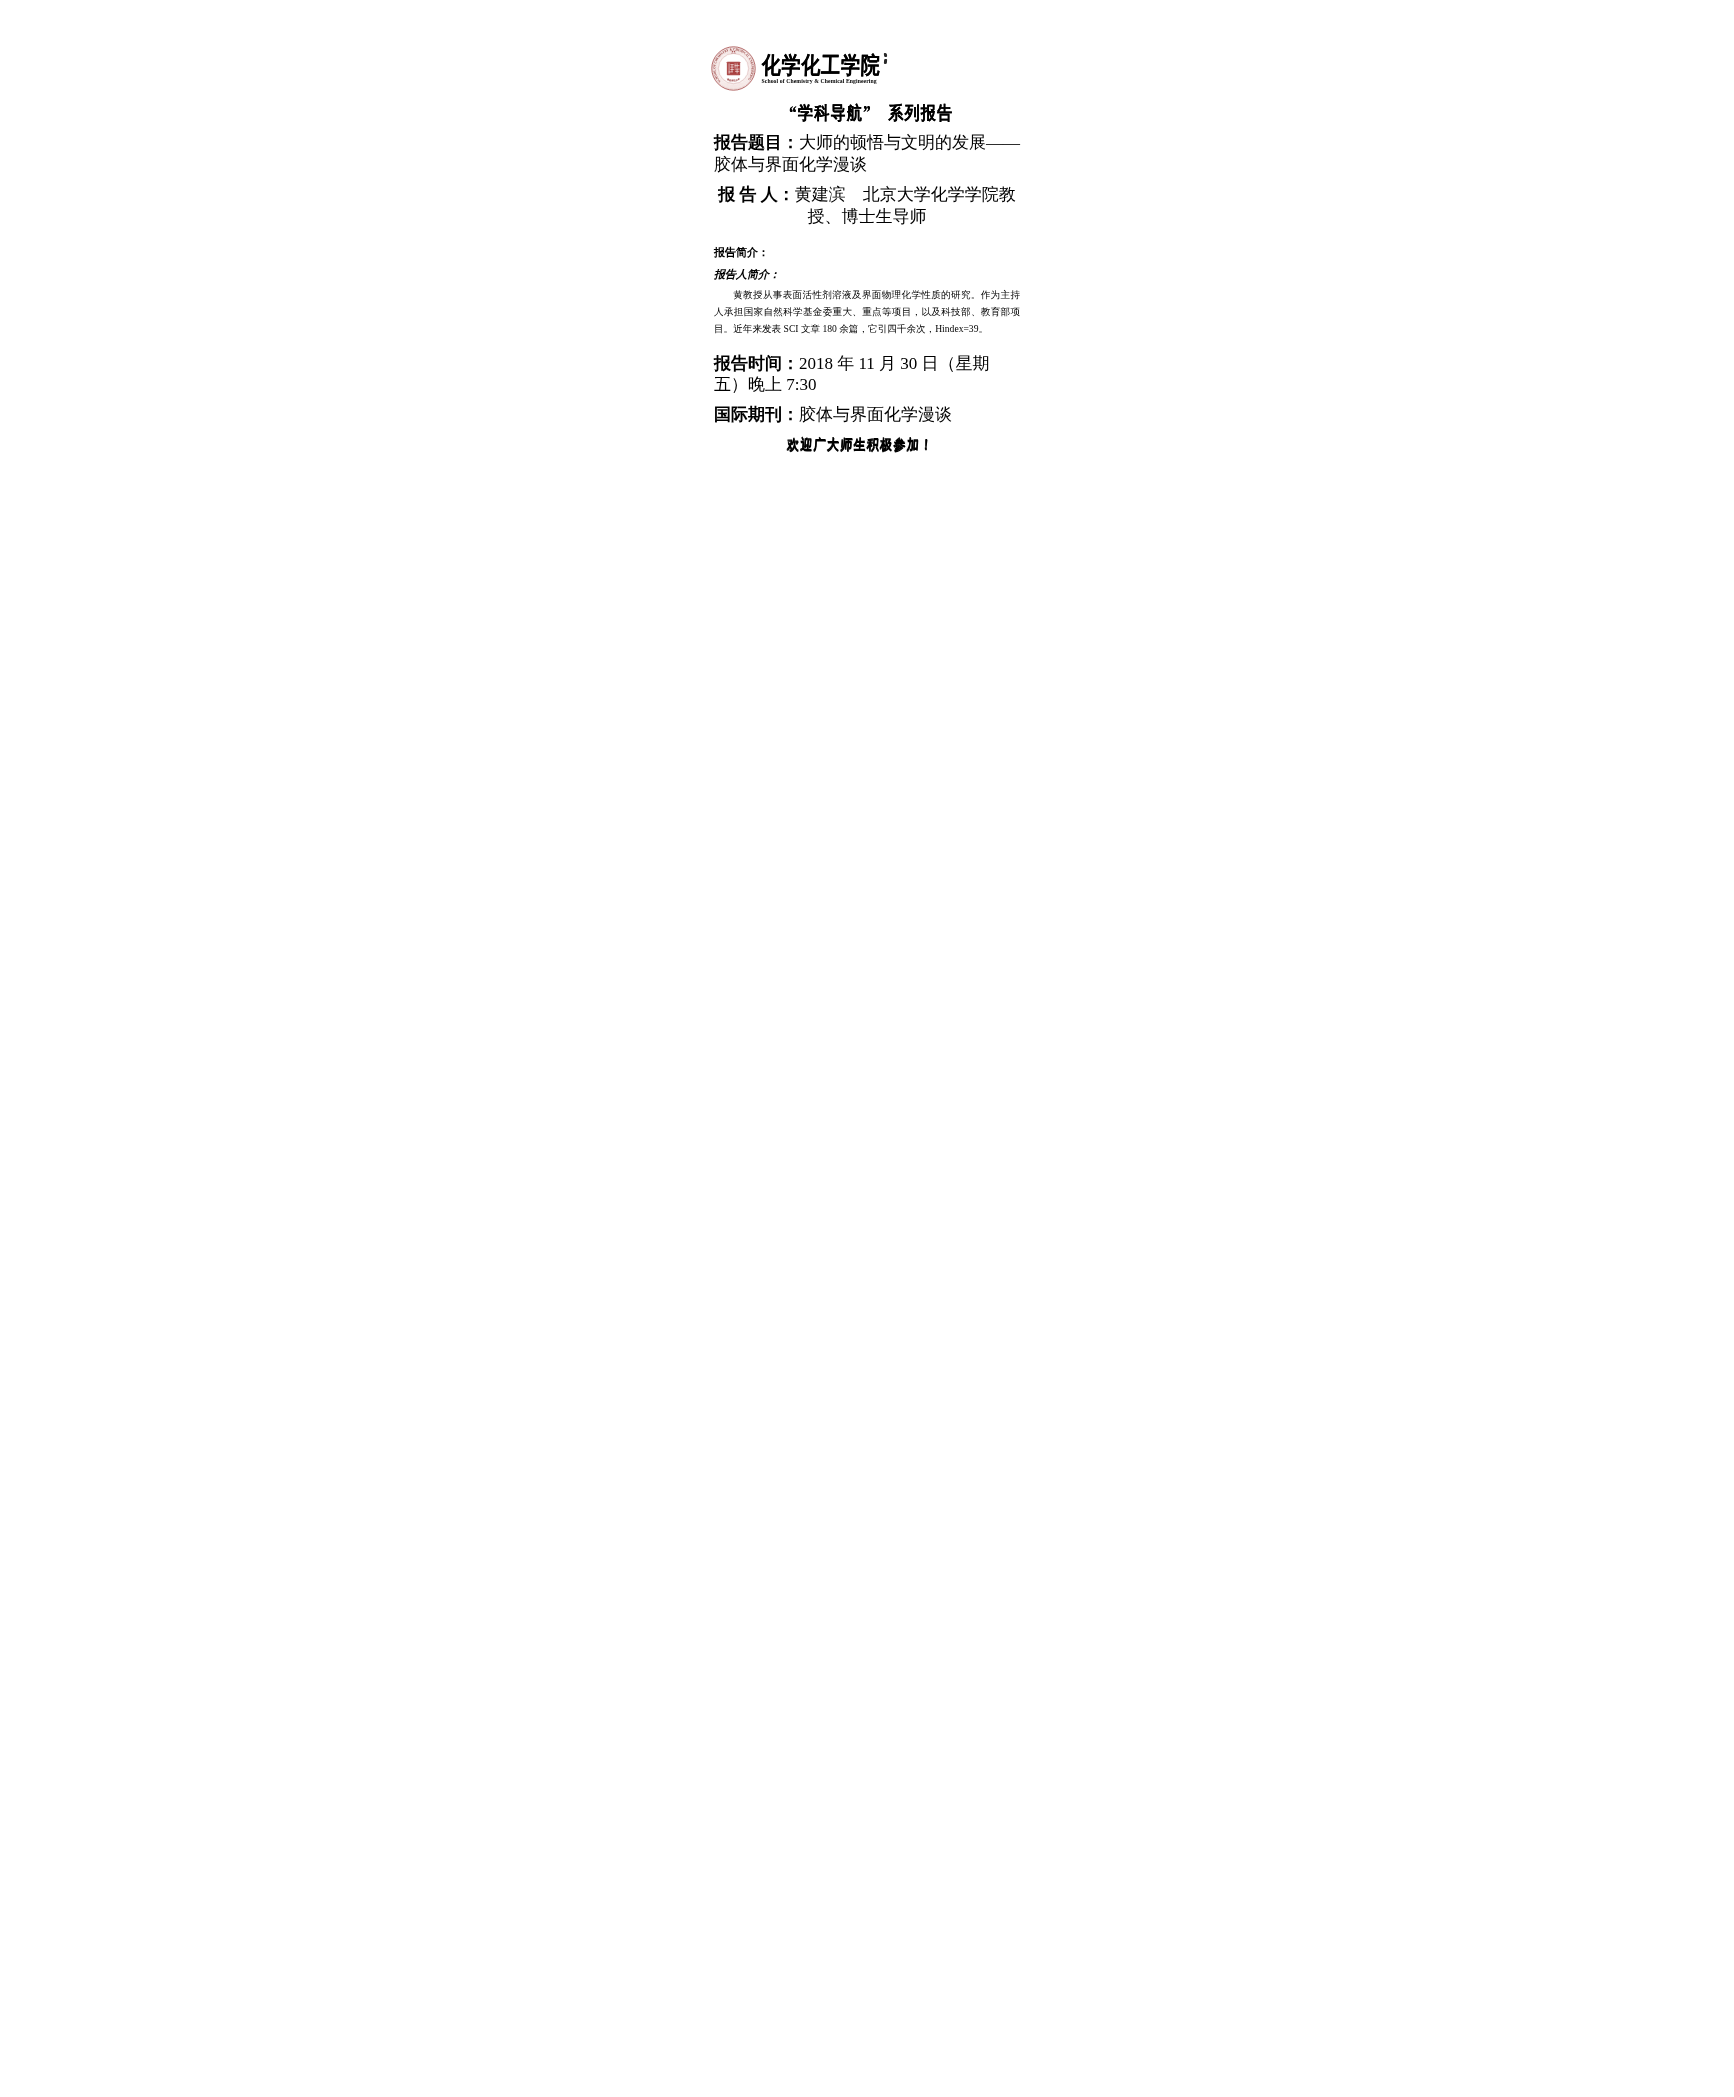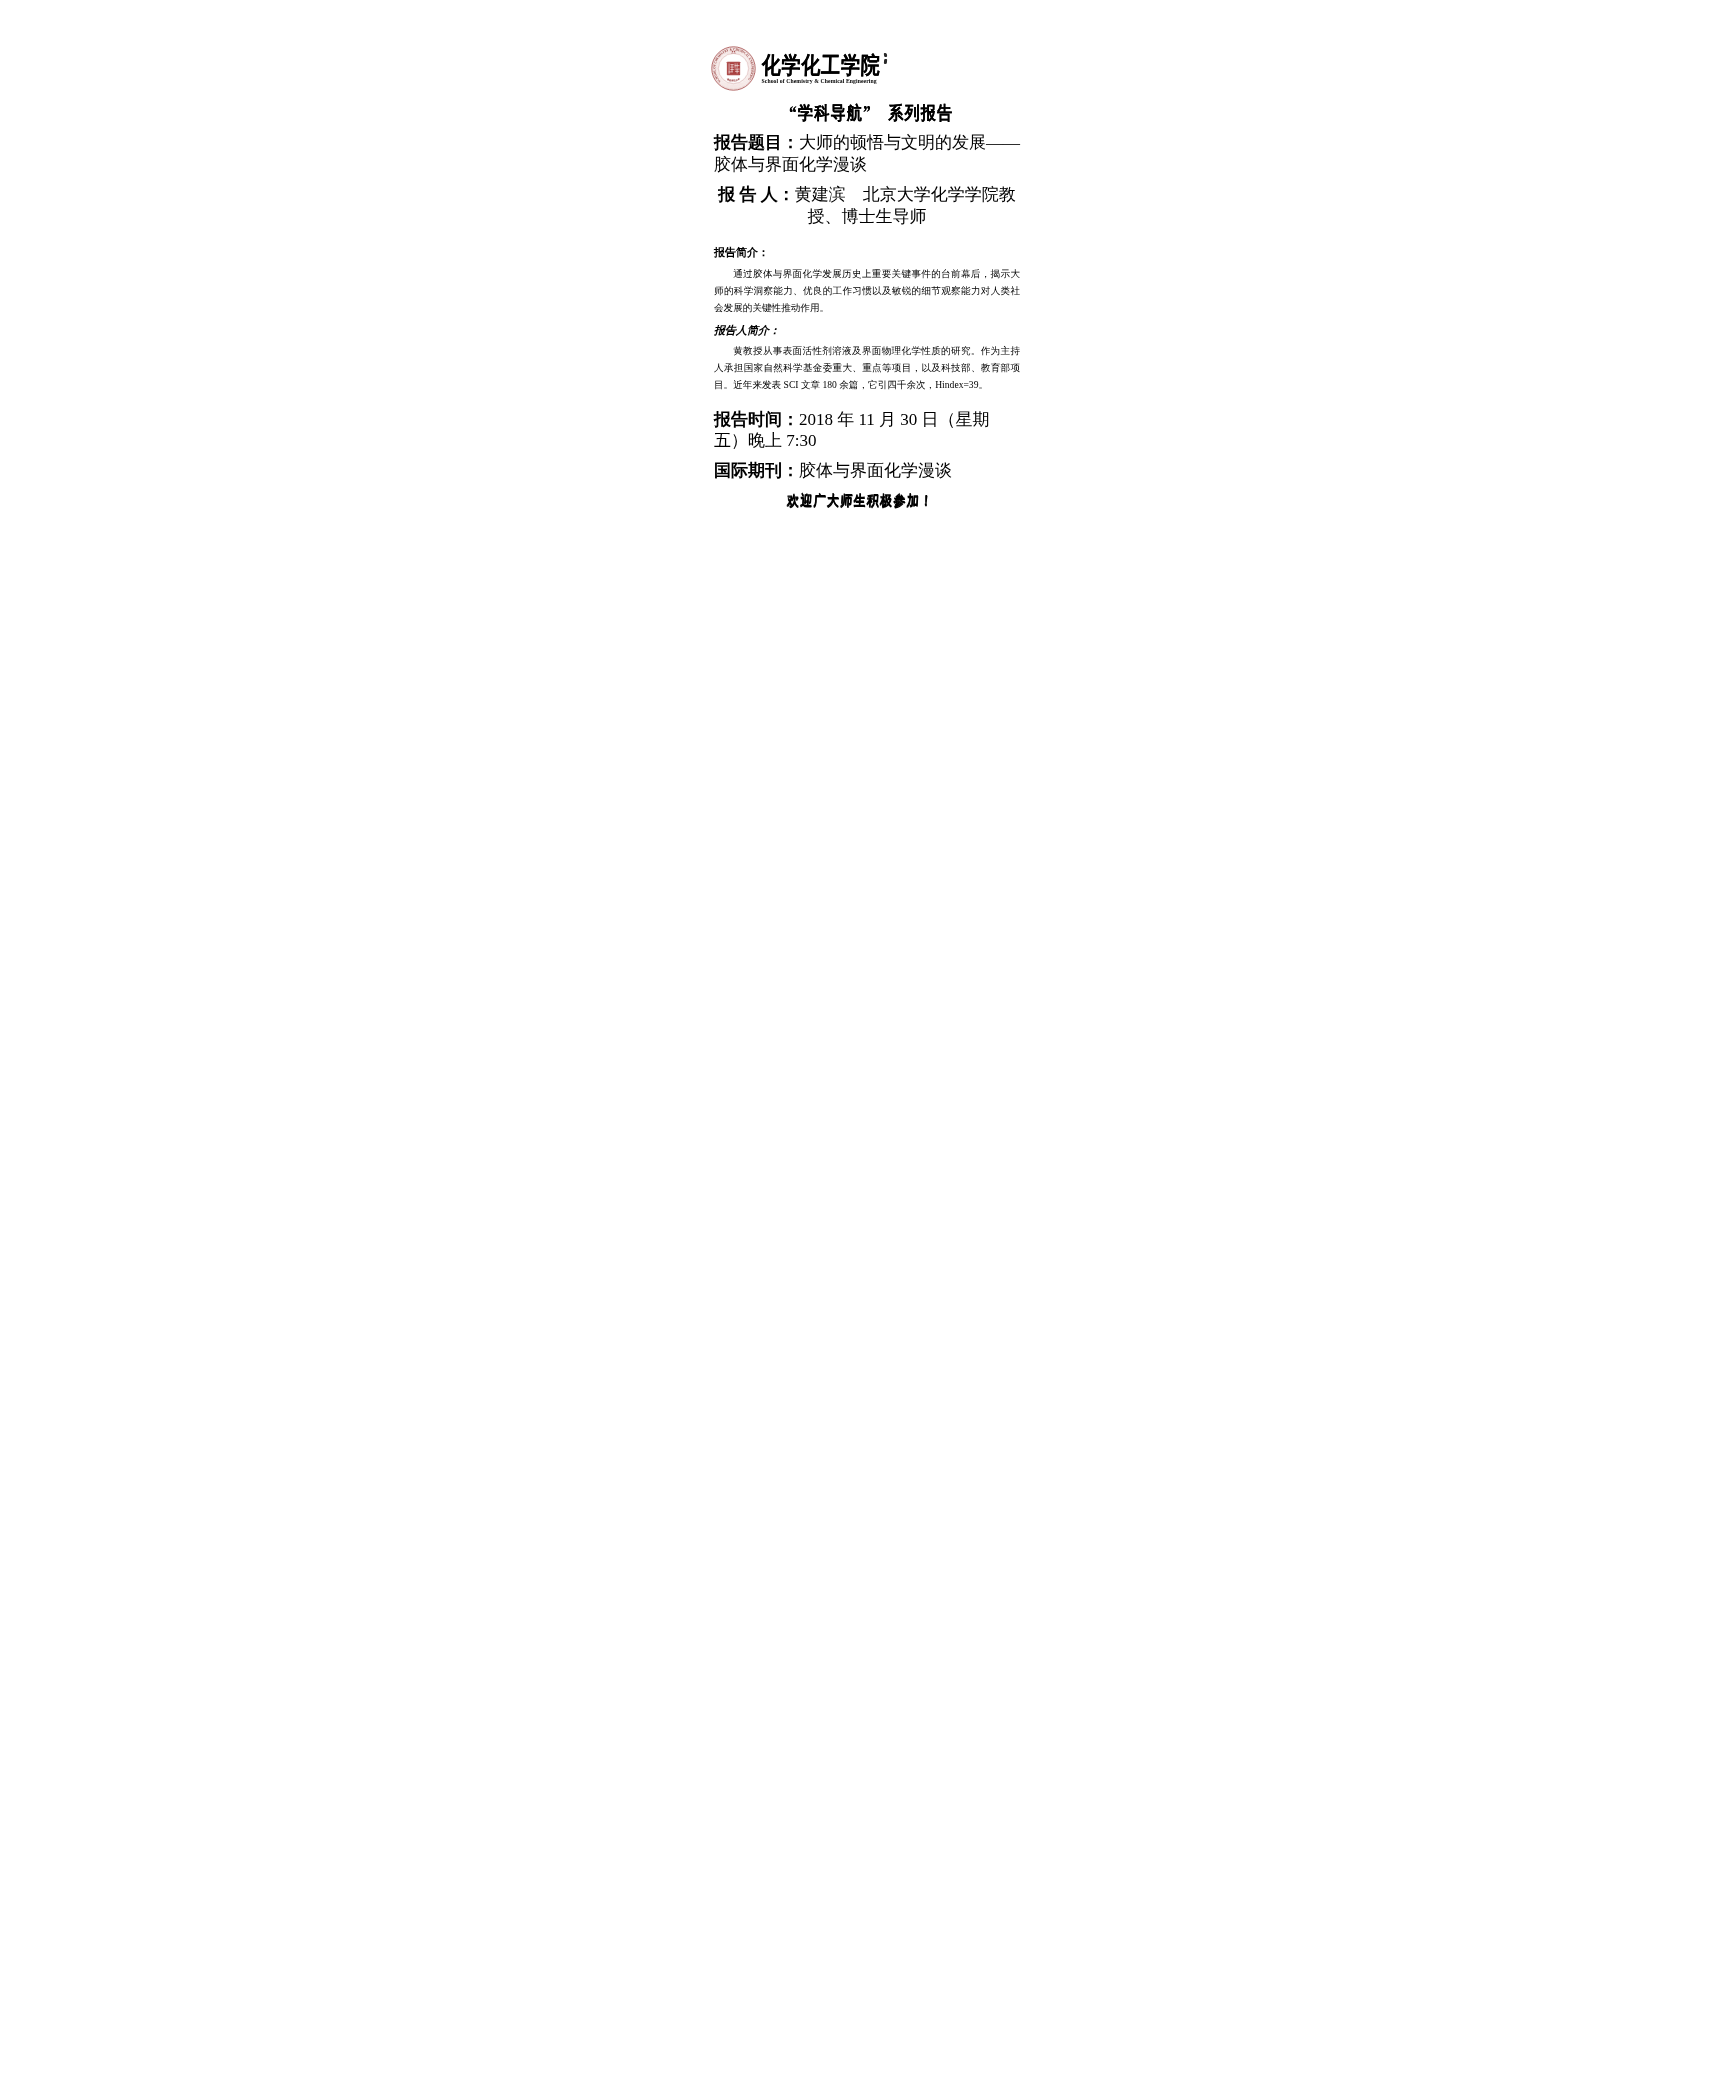--- a/index.html
+++ b/index.html
@@ -143,21 +143,20 @@
   <h1 class="series-title">“学科导航”　系列报告</h1>
 
   <p class="field topic">
     <span class="flabel">报告题目：</span><span class="fvalue">大师的顿悟与文明的发展——胶体与界面化学漫谈</span>
   </p>
   <p class="field speaker">
     <span class="flabel">报 告 人：</span><span class="fvalue">黄建滨　北京大学化学学院教授、博士生导师</span>
   </p>
 
   <h2 class="sec-heading intro">报告简介：</h2>
-  <p class="para intro">通过胶体与界面化学发展历史上重要关键事件的台前幕后，揭示大师的科学洞察能力、优良的工作习惯以及敏锐的细节观察能力对人类社会发展的关键性推动作用。</p>
 
   <h2 class="sec-heading bio">报告人简介：</h2>
   <p class="para bio2">黄教授从事表面活性剂溶液及界面物理化学性质的研究。作为主持人承担国家自然科学基金委重大、重点等项目，以及科技部、教育部项目。近年来发表 SCI 文章 180 余篇，它引四千余次，Hindex=39。</p>
 
   <p class="field time">
     <span class="flabel">报告时间：</span><span class="fvalue">2018 年 11 月 30 日（星期五）晚上 7:30</span>
   </p>
   <p class="field location">
     <span class="flabel">国际期刊：</span><span class="fvalue">胶体与界面化学漫谈</span>
   </p>

